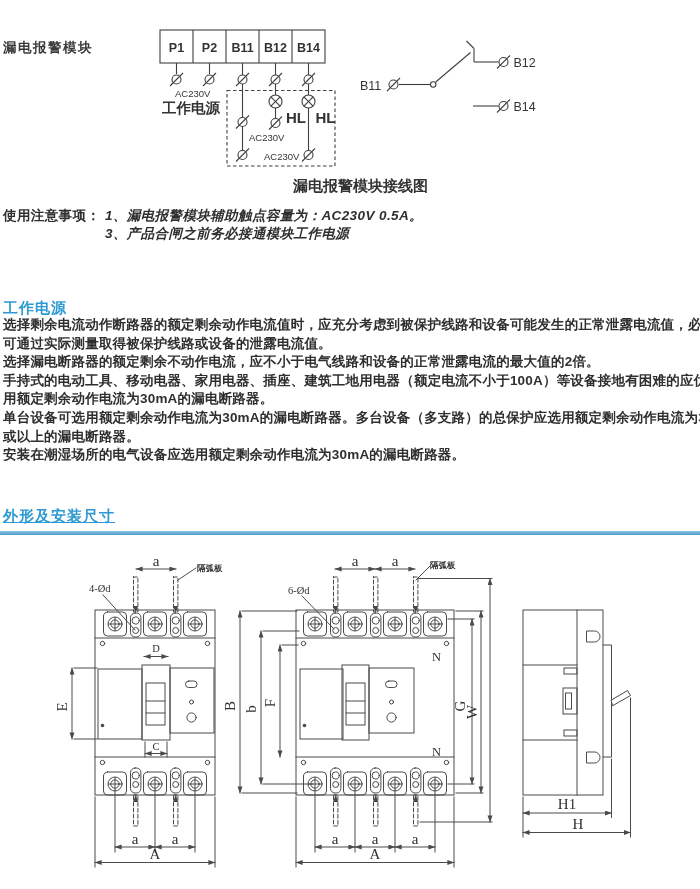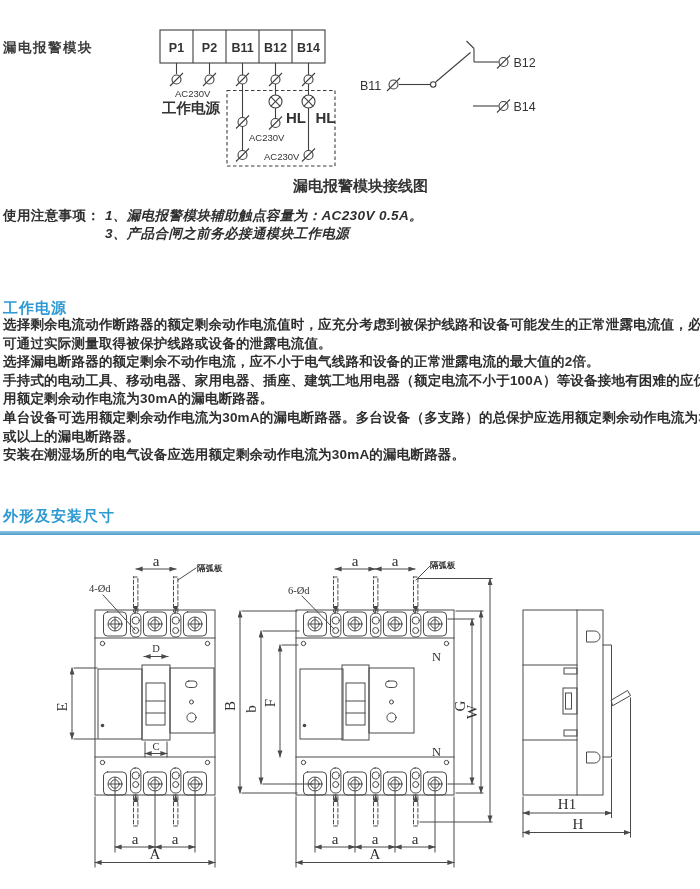--- a/index.html
+++ b/index.html
@@ -9,21 +9,21 @@
   .title{left:3px;top:7px;font-size:13.5px;font-weight:bold;letter-spacing:1.5px;color:#3a3a3a;white-space:nowrap;margin-top:32px;}
   .wiring-svg{left:0;top:25px;}
   .dims-svg{left:0;top:545px;}
   .notes{left:3px;top:207px;display:grid;grid-template-columns:102px auto;
          font-size:13.5px;font-weight:bold;line-height:18px;letter-spacing:0.4px;color:#2f2f2f;}
   .notes-label{grid-column:1;grid-row:1;white-space:nowrap;}
   .note-item{grid-column:2;white-space:nowrap;font-style:italic;}
   .sel-heading{left:3px;top:299px;font-size:15px;font-weight:bold;color:#2d9ad3;letter-spacing:1px;white-space:nowrap;}
   .sel-body{left:3px;top:316px;font-size:13.5px;font-weight:bold;line-height:18.6px;letter-spacing:0.2px;color:#2f2f2f;}
   .sel-line{white-space:nowrap;}
-  .out-heading{left:3px;top:507px;font-size:15px;font-weight:bold;color:#2d9ad3;letter-spacing:1px;white-space:nowrap;}
+  .out-heading{left:3px;top:507px;font-size:15px;font-weight:bold;color:#2d9ad3;letter-spacing:1px;white-space:nowrap;text-decoration:underline;}
   .blue-bar{left:0;top:531px;width:700px;height:4px;background:linear-gradient(#8fc2e0,#4c9dcd);}
   
   .wire{stroke:#3f3f3f;stroke-width:1.1;fill:none;}
   .draw{stroke:#4a4a4a;stroke-width:1;fill:none;stroke-linecap:square;}
   .dash{stroke-dasharray:3.5 2.5;}
   .wfill{fill:#ffffff;}
   .solid{fill:#4a4a4a;stroke:none;}
   text{stroke:none;}
   .st{font-family:"Liberation Sans",sans-serif;fill:#333333;}
   .ser{font-family:"Liberation Serif",serif;fill:#303030;}

